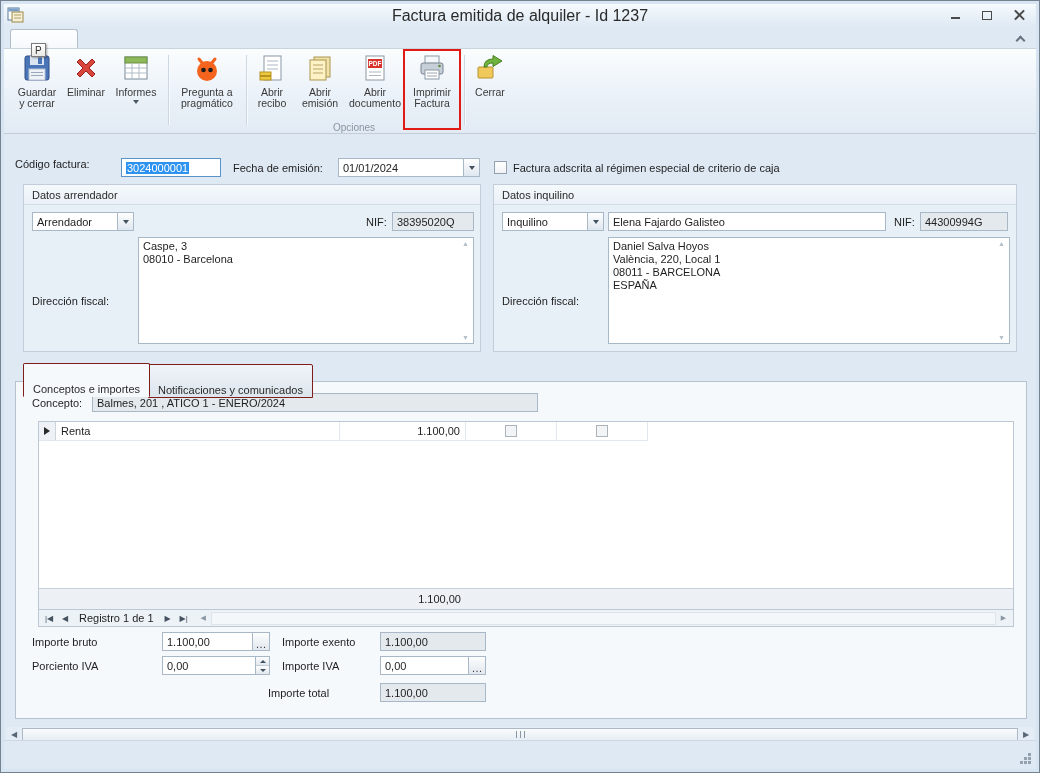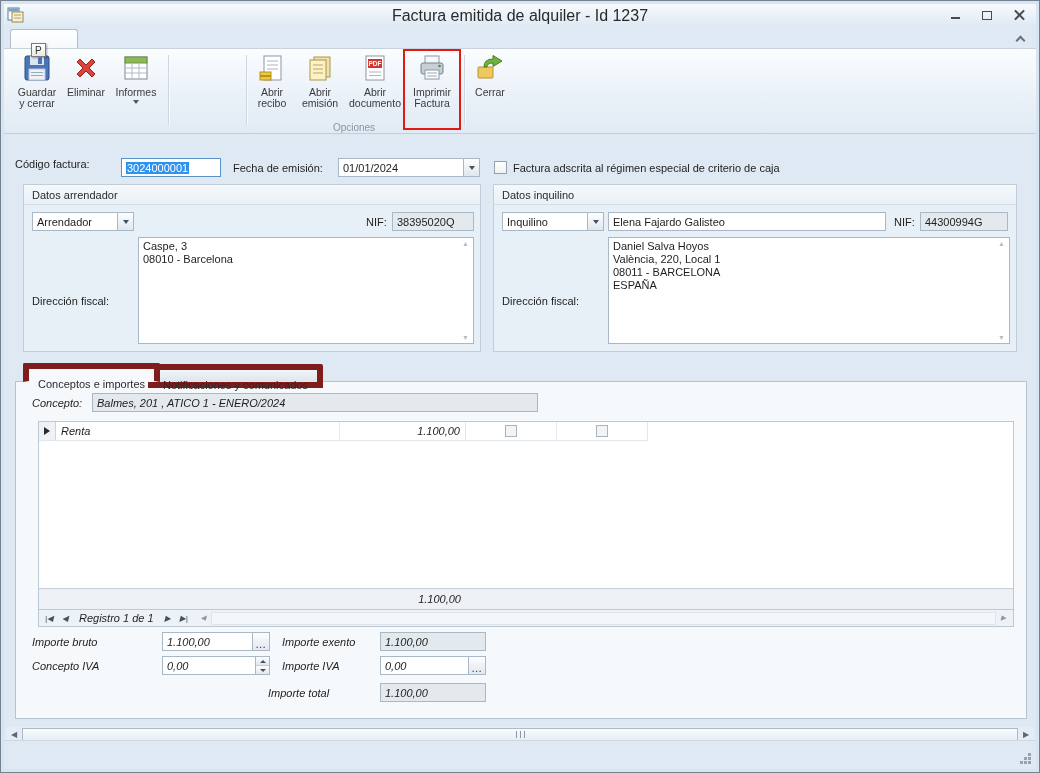--- a/index.html
+++ b/index.html
@@ -80,26 +80,26 @@
 
   
   .groupbox { position:absolute; border:1px solid #c2cdd9; background:#e7eff7; }
   .gb-caption { height:20px; line-height:20px; padding-left:8px; color:#2a2a2a;
     background:linear-gradient(#f5f9fc,#e9f0f7); border-bottom:1px solid #d4dde6; }
   .memo { position:absolute; background:#fff; border:1px solid #a9b8c7; padding:2px 14px 2px 4px;
     white-space:pre-line; line-height:13px; overflow:hidden; }
   .memo-arrow { position:absolute; right:2px; font-size:7px; color:#b4bfca; line-height:7px; }
 
   
-  .page-tab { position:absolute; top:362px; height:19px; padding:6px 9px; line-height:18px; white-space:nowrap;
-    border:6px solid #7f1d1d; border-radius:2px 2px 0 0; color:#2a2a2a; }
+  .page-tab { position:absolute; top:362px; height:19px; padding:16px 9px; line-height:18px; white-space:nowrap;
+    border:1px solid #7f1d1d; border-radius:2px 2px 0 0; color:#2a2a2a; }
   .page-tab.active { background:#f6f9fc; border-bottom:1px solid #f6f9fc; z-index:5; }
   .page-tab.inactive { background:linear-gradient(#eff4f8,#dde5ed); top:363px; height:18px; z-index:1; }
   .tab-panel { position:absolute; left:14px; top:380px; width:1012px; height:338px;
-    background:#f6f9fc; border:1px solid #b6c2cf;font-style:italic; }
+    background:#f6f9fc; border:1px solid #b6c2cf; }
 
   
   .grid { position:absolute; left:22px; top:39px; width:976px; height:189px; background:#fff;
     border:1px solid #bcc8d4; display:flex; flex-direction:column; }
   .g-header { display:flex; height:20px; flex:none; }
   .g-h { border-right:1px solid #ccd4dc; border-bottom:1px solid #b8c2cc;
     background:linear-gradient(#fafbfc,#e9edf2); display:flex; align-items:center; padding:0 6px;
     color:#2e2e2e; position:relative; }
   .g-h.filler { flex:1; background:transparent; border-right:none; }
   .sort-asc { position:absolute; right:6px; top:7px; width:0; height:0;
@@ -211,20 +211,32 @@
             <line x1="5" y1="16" x2="27" y2="16" stroke="#b0bcc8"></line>
             <line x1="5" y1="21" x2="27" y2="21" stroke="#b0bcc8"></line>
           </svg>
       </span>
       <span class="rb-lbl">Informes</span>
       <span class="dd-caret"></span>
     </div>
 
     <div class="rsep" style="left:164px;"></div>
 
+    <div class="rb" style="left:168px; width:70px;">
+      <span class="ric">
+        <svg viewBox="0 0 32 32" width="32" height="32">
+            <path d="M8 7 Q11 11 13 13" stroke="#f4641e" stroke-width="3" fill="none" stroke-linecap="round"></path>
+            <path d="M24 7 Q21 11 19 13" stroke="#f4641e" stroke-width="3" fill="none" stroke-linecap="round"></path>
+            <circle cx="16" cy="19" r="10" fill="#f4641e"></circle>
+            <circle cx="12.5" cy="18" r="2.3" fill="#1c1c1c"></circle>
+            <circle cx="19.5" cy="18" r="2.3" fill="#1c1c1c"></circle>
+          </svg>
+      </span>
+      <span class="rb-lbl">Pregunta a pragmático</span>
+    </div>
 
     <div class="rsep" style="left:242px;"></div>
 
     <div class="rb" style="left:246px; width:44px;">
       <span class="ric">
         <svg viewBox="0 0 32 32" width="32" height="32">
             <rect x="8" y="4" width="17" height="24" fill="#fff" stroke="#8a97a4"></rect>
             <line x1="11" y1="9" x2="22" y2="9" stroke="#aab6c2"></line>
             <line x1="11" y1="13" x2="22" y2="13" stroke="#aab6c2"></line>
             <line x1="11" y1="17" x2="22" y2="17" stroke="#aab6c2"></line>
@@ -398,21 +410,21 @@
     <div class="fld" style="left:146px; top:250px; width:108px;">
       <span class="f-val">1.100,00</span>
       <span class="ell-btn">…</span>
     </div>
 
     <span class="lbl" style="left:266px; top:254px;">Importe exento</span>
     <div class="fld ro" style="left:364px; top:250px; width:106px;">
       <span class="f-val">1.100,00</span>
     </div>
 
-    <span class="lbl" style="left:16px; top:278px;">Concepto IVA</span>
+    <span class="lbl" style="left:16px; top:278px;">Porciento IVA</span>
     <div class="fld" style="left:146px; top:274px; width:108px;">
       <span class="f-val">0,00</span>
       <span class="spin">
         <div>
             <span class="tri-up-s"></span>
           </div>
         <div>
             <span class="tri-down-s"></span>
           </div>
       </span>

